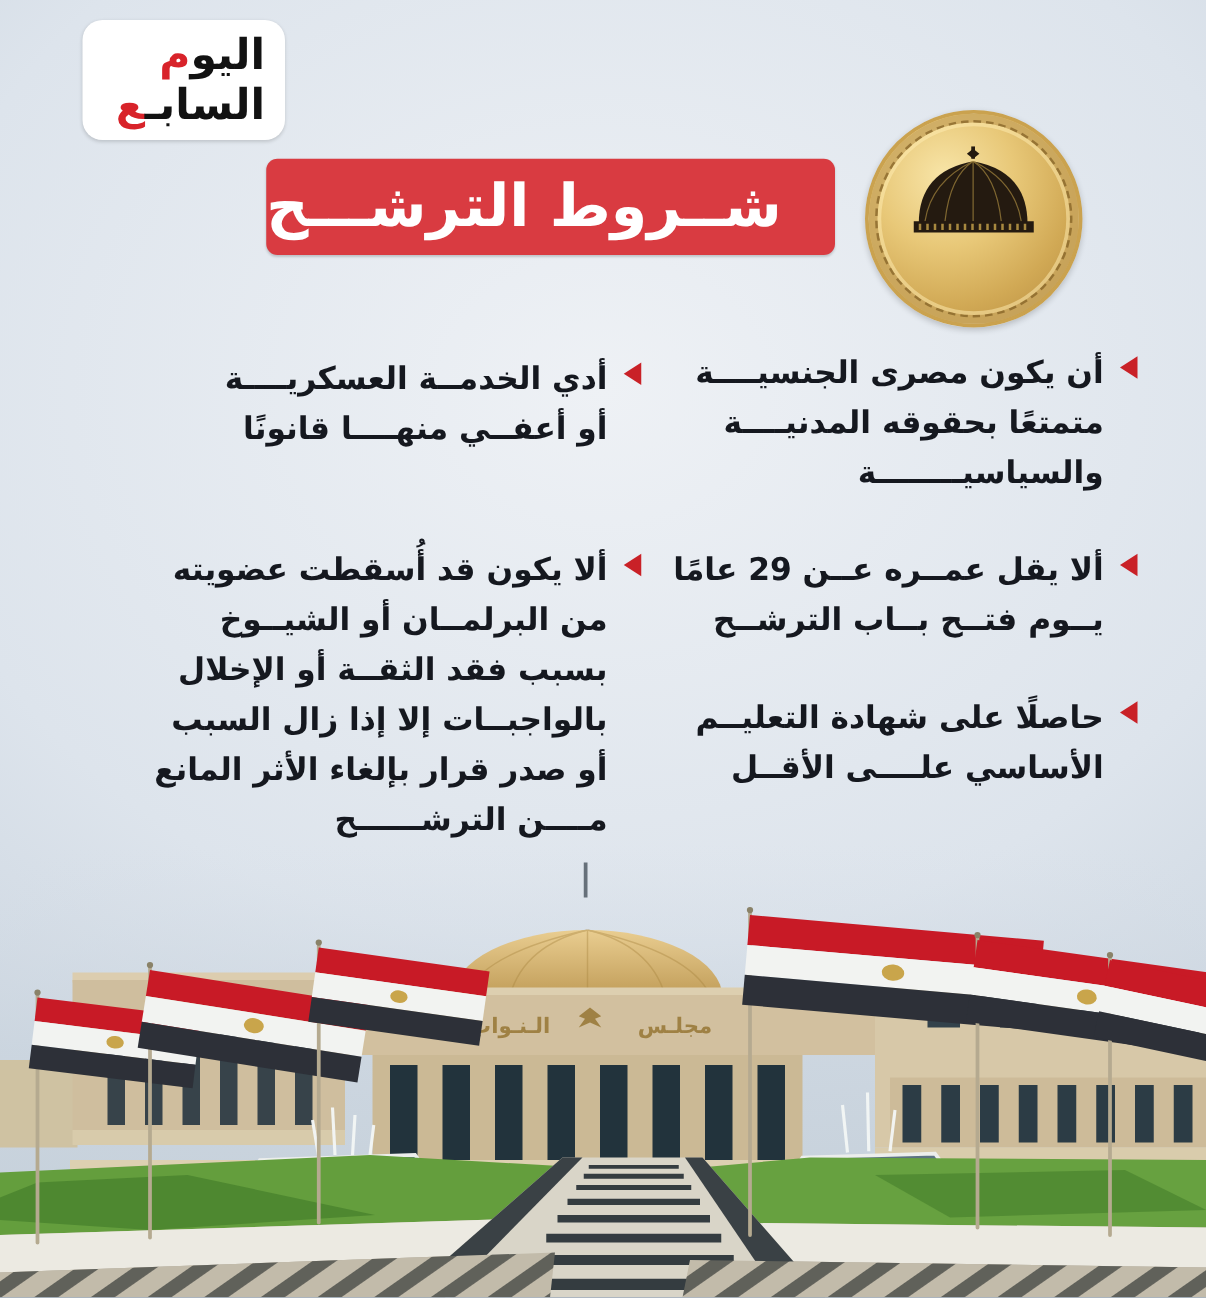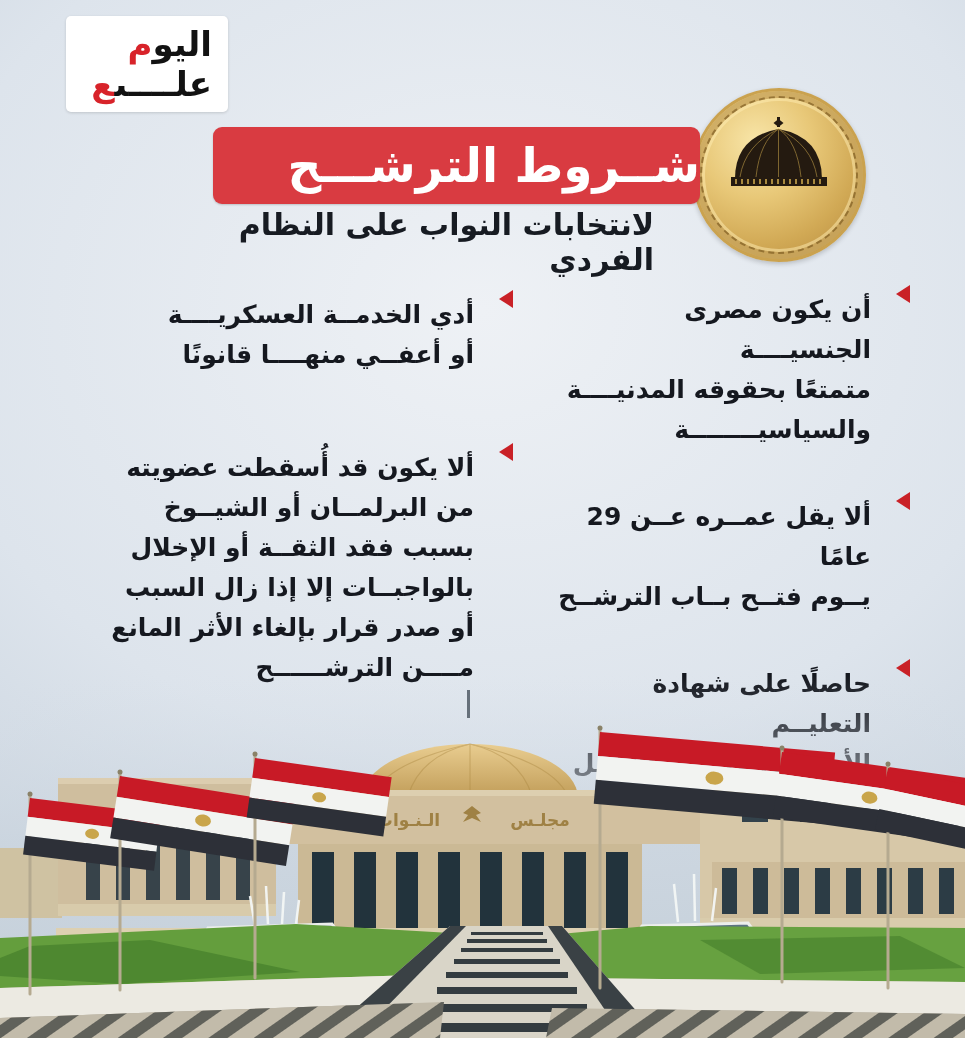--- a/index.html
+++ b/index.html
@@ -4,62 +4,62 @@
 <style>
   html,body{margin:0;padding:0;background:#9aa7b4;}
   .canvas{
     position:relative;width:965px;height:1038px;overflow:hidden;
     font-family:"DejaVu Sans",sans-serif;
     background:radial-gradient(120% 90% at 50% 30%, #eef1f5 0%, #dde4ec 48%, #b9c6d3 100%);
     direction:rtl;
   }
   
   .logo{position:absolute;left:66px;top:16px;width:162px;height:96px;background:#fff;
-        border-radius:5px;box-shadow:0 1px 3px rgba(0,0,0,.15);
+        border-radius:16px;box-shadow:0 1px 3px rgba(0,0,0,.15);
         display:flex;flex-direction:column;justify-content:center;align-items:flex-start;
         padding:4px 16px;box-sizing:border-box;}
   .logo-line{font-size:34px;line-height:40px;font-weight:800;color:#121212;letter-spacing:0;}
   .logo-line .red{color:#d8232a;}
   
   .emblem{position:absolute;left:692px;top:88px;width:168px;height:168px;border-radius:50%;
         background:radial-gradient(circle at 36% 30%, #f8e5a8 0%, #e8c878 35%, #d1a955 65%, #b2863a 100%);
         border:3px solid #caa24f;box-shadow:inset 0 0 0 7px rgba(176,134,58,.55), inset 0 0 0 10px rgba(255,238,180,.5), 0 2px 5px rgba(0,0,0,.2);}
   .emblem::before{content:"";position:absolute;inset:5px;border-radius:50%;
         border:2px dashed rgba(122,88,30,.65);}
   .emblem svg{position:absolute;left:50%;top:26px;transform:translateX(-50%);}
   .emblem-text{position:absolute;left:0;right:0;top:102px;text-align:center;
         font-size:27px;font-weight:800;color:#3f2e10;text-shadow:0 1px 0 rgba(255,240,190,.4);}
   
   .title-box{position:absolute;left:213px;top:127px;width:455px;height:77px;background:#d93b41;
-        border-radius:9px;display:flex;align-items:center;justify-content:flex-start;
-        box-shadow:0 1px 2px rgba(0,0,0,.18);padding-left:32px;}
+        border-radius:9px;display:flex;align-items:center;justify-content:flex-end;
+        box-shadow:0 1px 2px rgba(0,0,0,.18);}
   .title-box span{color:#ffffff;font-size:47px;font-weight:800;line-height:1;}
   .subtitle{position:absolute;left:213px;top:207px;width:441px;text-align:right;
         font-size:30px;font-weight:800;color:#171b22;}
   
   .cond-item{display:flex;align-items:flex-start;}
   .tri{flex:0 0 auto;width:0;height:0;border-top:9px solid transparent;border-bottom:9px solid transparent;
        border-right:14px solid #c92127;margin-top:11px;margin-inline-end:9px;}
-  .cond-item p{margin:16px;white-space:pre-line;font-size:25px;font-weight:800;color:#15181f;
+  .cond-item p{margin:4px;white-space:pre-line;font-size:25px;font-weight:800;color:#15181f;
        line-height:40px;text-align:right;}
-  .col-right{position:absolute;top:274px;right:55px;width:378px;display:flex;flex-direction:column;gap:15px;}
+  .col-right{position:absolute;top:274px;right:55px;width:378px;display:flex;flex-direction:column;gap:30px;}
   .cond-left{position:absolute;right:452px;width:438px;}
   .cond-left-1{top:279px;}
   .cond-left-2{top:432px;}
   
   .photo{position:absolute;left:0;top:676px;width:965px;height:362px;}
 </style>
 </head>
 <body>
 
 <div class="canvas">
 
   <div class="logo">
     <div class="logo-line"><span>اليو</span><span class="red">م</span></div>
-    <div class="logo-line"><span>علــــى</span><span class="red">ع</span></div>
+    <div class="logo-line"><span>السابـ</span><span class="red">ع</span></div>
   </div>
 
   <div class="emblem">
     <svg width="104" height="74" viewBox="0 0 104 74">
       <rect x="50" y="0" width="3" height="10" fill="#241a10"></rect>
       <path d="M51.5,2 l5,4 l-5,4 l-5,-4 Z" fill="#241a10"></path>
       <path d="M8,62 Q8,20 51.5,12 Q95,20 95,62 Z" fill="#241a10"></path>
       <g stroke="#c9a54b" stroke-width="1" opacity="0.55">
         <path d="M51.5,12 L51.5,60" fill="none"></path>
         <path d="M51.5,12 Q33,24 29,60" fill="none"></path>
@@ -84,21 +84,20 @@
           <rect x="80" y="62" width="2" height="5"></rect>
           <rect x="86" y="62" width="2" height="5"></rect>
           <rect x="92" y="62" width="2" height="5"></rect>
       </g>
     </svg>
   </div>
 
   <div class="title-box">
     <span>شــروط الترشـــح</span>
   </div>
-  <div class="subtitle">لانتخابات النواب على النظام الفردي</div>
 
   <div class="col-right">
     <div class="cond-item">
       <span class="tri"></span>
       <p>أن يكون مصرى الجنسيــــة
 متمتعًا بحقوقه المدنيــــة
 والسياسيــــــــة</p>
     </div>
     <div class="cond-item">
       <span class="tri"></span>

